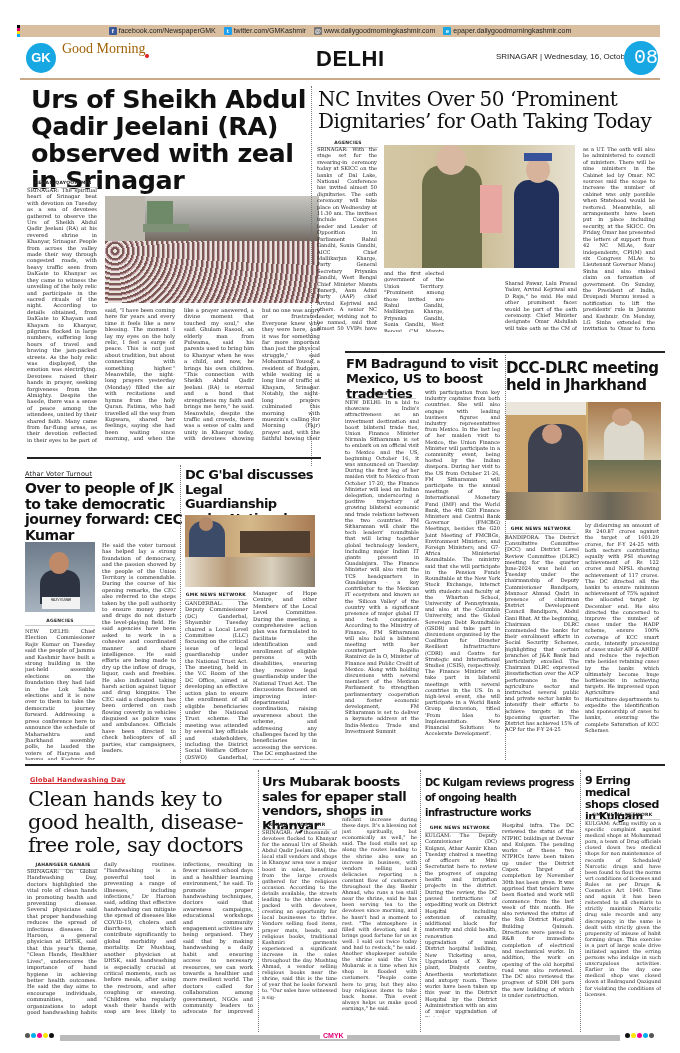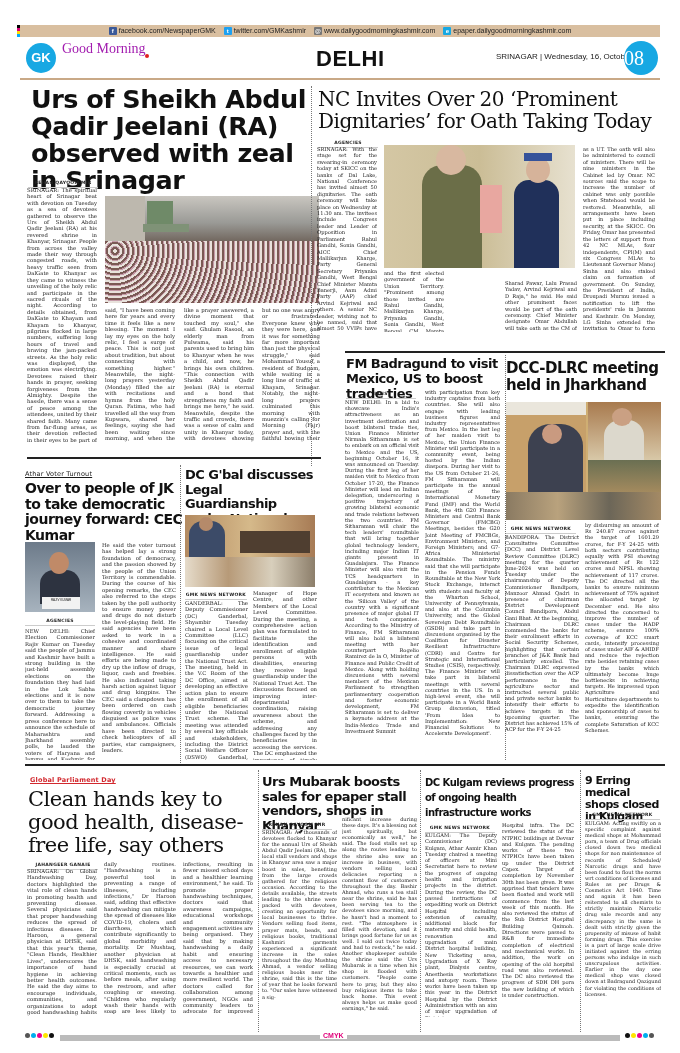--- a/index.html
+++ b/index.html
@@ -4,26 +4,26 @@
 <style>
 *{box-sizing:border-box;margin:0;padding:0}
 html,body{width:680px;height:1053px;background:#fff;overflow:hidden}
 body{position:relative;font-family:"DejaVu Serif",serif;color:#1a1a1a}
 .abs{position:absolute}
 .topbar{left:20px;top:25px;width:640px;height:12px;background:#d9bfa0;display:flex;align-items:center;justify-content:center;gap:8px;font-family:"Liberation Sans",sans-serif;font-size:7px;color:#222}
 .topbar .ic{display:inline-block;width:8px;height:8px;border-radius:1px;color:#fff;font-size:6px;line-height:8px;text-align:center;font-weight:bold;margin-right:2px}
 .regmark{left:17px;top:25px;width:3px;height:12px;background:linear-gradient(#000 0 25%,#e0007a 25% 50%,#fd0 50% 75%,#0af 75%)}
 .masthead{left:20px;top:38px;width:640px;height:42px;border-bottom:2px solid #c9a987}
 .gk-logo{left:6px;top:5px;width:30px;height:30px;border-radius:50%;background:#17a8e3;color:#fff;font-family:"Liberation Sans",sans-serif;font-size:13px;line-height:30px;text-align:center;font-weight:bold}
-.brand1{left:42px;top:3px;font-family:"Liberation Serif",serif;font-size:14px;color:#a21caf}
+.brand1{left:42px;top:3px;font-family:"Liberation Serif",serif;font-size:14px;color:#a16207}
 .brand2{left:42px;top:14px;font-family:"DejaVu Serif",serif;font-size:22px;font-weight:bold;color:#17a8e3;letter-spacing:1px}
 .brand-dot{left:125px;top:16px;width:4px;height:4px;border-radius:50%;background:#e02020}
 .section-title{left:296px;top:8px;font-family:"Liberation Sans",sans-serif;font-weight:bold;font-size:22px;color:#111;letter-spacing:.5px}
 .dateline{left:476px;top:14px;font-family:"Liberation Sans",sans-serif;font-size:8px;color:#222}
-.page-no{left:604px;top:3px;width:34px;height:34px;border-radius:50%;background:#17a8e3;color:#fff;font-family:Liberation Serif, serif;font-size:20px;line-height:34px;text-align:left}
+.page-no{left:604px;top:3px;width:34px;height:34px;border-radius:50%;background:#17a8e3;color:#fff;font-family:Liberation Mono, monospace;font-size:20px;line-height:34px;text-align:right}
 .h-sans{font-family:"DejaVu Sans",sans-serif;font-weight:bold;color:#111;letter-spacing:-.5px;line-height:1.05}
 .h-serif{font-family:"DejaVu Serif",serif;color:#111;line-height:1.05;letter-spacing:-.5px}
 .byline{font-family:"DejaVu Sans",sans-serif;font-weight:bold;font-size:4.5px;text-align:center;letter-spacing:.3px;color:#222;border-bottom:1px solid #ccc;padding-bottom:2px}
 .col{font-size:5.3px;line-height:6.4px;text-align:justify;color:#222;overflow:hidden;hyphens:auto}
 .col p{text-indent:6px}
 .col p:first-child{text-indent:0}
 .photo{overflow:hidden}
 .rule-h{height:2px;background:#222}
 .rule-v{width:0;border-left:1px dotted #777}
 .kicker{font-family:"DejaVu Sans",sans-serif;font-weight:bold;font-size:6.5px;text-decoration:underline;letter-spacing:.2px}
@@ -66,21 +66,21 @@
   </div>
 <div class="abs col" style="left:184px;top:307px;width:70px;height:136px">
     <p>like a prayer answered, a divine moment that touched my soul," she said. Ghulam Rasool, an elderly man from Pulwama, said his parents used to bring him to Khanyar when he was a child, and now, he brings his own children. "This connection with Sheikh Abdul Qadir Jeelani (RA) is eternal and a bond that strengthens my faith and brings me here," he said. Meanwhile, despite the traffic and crowds, there was a sense of calm and unity in Khanyar today, with devotees showing patience and determination. "The roads were packed,</p>
   </div>
 <div class="abs col" style="left:262px;top:307px;width:58px;height:136px">
     <p>but no one was angry or frustrated. Everyone knew why they were here, and it was for something far more important than just the physical struggle," said Mohammad Yousuf, a resident of Budgam, while waiting in a long line of traffic at Khayam, Srinagar. Notably, the night-long prayers culminated this morning with muezzin's calling for Morning (Fajr) prayer and, with the faithful bowing their heads in deep devotion, while the atmosphere was heavy with spiritual energy as voices joined in praise of the great Sufi saint.—(KNO)</p>
   </div>
 
 <div class="abs rule-v" style="left:311px;top:86px;height:380px"></div>
 
-<div class="abs h-serif" style="left:318px;top:88px;width:345px;font-size:20px;line-height:22px">NC Invites Over 20 ‘Prominent Dignitaries’ for Oath Taking Today</div>
+<div class="abs h-serif" style="left:318px;top:88px;width:345px;font-size:20px;line-height:22px">NC Invites Over 50 ‘Prominent Dignitaries’ for Oath Taking Today</div>
 <div class="abs byline" style="left:318px;top:140px;width:60px">AGENCIES</div>
 <div class="abs col" style="left:317px;top:146px;width:60px;height:186px;font-size:5.1px">
     <p>SRINAGAR: With the stage set for the swearing-in ceremony today at SKICC on the banks of Dal Lake, National Conference has invited almost 50 dignitaries. The oath ceremony will take place on Wednesday at 11:30 am. The invitees include Congress leader and Leader of Opposition in Parliament Rahul Gandhi, Sonia Gandhi, AICC Chief Mallikarjun Kharge, Party General Secretary Priyanka Gandhi, West Bengal Chief Minister Mamta Banerji, Aam Admi Party (AAP) chief Arvind Kejriwal and others. A senior NC leader, wishing not to be named, said that almost 50 VVIPs have been invited for the oath-taking ceremony in J&amp;K tomorrow. Jammu and Kashmir will have its first elected government after a gap of ten years</p>
   </div>
 <div class="abs photo" style="left:384px;top:145px;width:191px;height:123px;background:linear-gradient(90deg,#d4c7a4 0%,#cbbd96 50%,#e7e1d0 100%)">
   <div style="position:absolute;left:38px;top:20px;width:60px;height:103px;background:#6b6e48;border-radius:20px 20px 0 0"></div>
   <div style="position:absolute;left:52px;top:0px;width:30px;height:30px;background:#d8b8a0;border-radius:50%"></div>
   <div style="position:absolute;left:96px;top:40px;width:22px;height:48px;background:#e8a7a0"></div>
   <div style="position:absolute;left:130px;top:35px;width:45px;height:88px;background:#20305a;border-radius:15px 15px 0 0"></div>
   <div style="position:absolute;left:142px;top:12px;width:24px;height:26px;background:#d6b39a;border-radius:50%"></div>
@@ -157,22 +157,22 @@
 <div class="abs byline" style="left:185px;top:592px;width:62px">GMK NEWS NETWORK</div>
 <div class="abs col" style="left:185px;top:600px;width:63px;height:160px">
     <p>GANDERBAL: The Deputy Commissioner (DC) Ganderbal, Shyambir Tuesday chaired a Local Level Committee (LLC) focusing on the critical issue of legal guardianship under the National Trust Act. The meeting, held in the V.C Room of the DC Office, aimed at developing an effective action plan to ensure the enrollment of all eligible beneficiaries under the National Trust scheme. The meeting was attended by several key officials and stakeholders, including the District Social Welfare Officer (DSWO) Ganderbal, Chief Medical Officer (CMO) Ganderbal, the Executive Director of Hope Centre, Technical Support</p>
   </div>
 <div class="abs col" style="left:253px;top:590px;width:64px;height:170px">
     <p>Manager of Hope Centre, and other Members of the Local Level Committee. During the meeting, a comprehensive action plan was formulated to facilitate the identification and enrollment of eligible persons with disabilities, ensuring they receive legal guardianship under the National Trust Act. The discussions focused on improving inter-departmental coordination, raising awareness about the scheme, and addressing any challenges faced by the beneficiaries in accessing the services. The DC emphasized the importance of timely implementation of the action plan to ensure the benefits of the National Trust scheme reach every eligible person in the district.</p>
   </div>
 
 <div class="abs rule-h" style="left:25px;top:764px;width:640px"></div>
 
-<div class="abs kicker" style="left:30px;top:776px;color:#d2282e">Global Parliament Day</div>
-<div class="abs h-serif" style="left:28px;top:788px;width:240px;font-size:21px;line-height:23px">Clean hands key to good health, disease-free life, say others</div>
+<div class="abs kicker" style="left:30px;top:776px;color:#d2282e">Global Handwashing Day</div>
+<div class="abs h-serif" style="left:28px;top:788px;width:240px;font-size:21px;line-height:23px">Clean hands key to good health, disease-free role, say doctors</div>
 <div class="abs byline" style="left:28px;top:862px;width:70px">JAHANGEER GANAIE</div>
 <div class="abs col" style="left:27px;top:868px;width:70px;height:148px">
     <p>SRINAGAR: On Global Handwashing Day, doctors highlighted the vital role of clean hands in promoting health and preventing disease. Several physicians said that proper handwashing reduces the spread of infectious diseases. Dr Haroon, a general physician at DHSK, said that this year's theme, "Clean Hands, Healthier Lives", underscores the importance of hand hygiene in achieving better health outcomes. He said the day aims to encourage individuals, communities, and organizations to adopt good handwashing habits and incorporate them into</p>
   </div>
 <div class="abs col" style="left:104px;top:861px;width:72px;height:155px">
     <p>daily routines. "Handwashing is a powerful tool in preventing a range of illnesses, including infections," Dr Haroon said, adding that effective handwashing can mitigate the spread of diseases like COVID-19, cholera and diarrhoea, which contribute significantly to global morbidity and mortality. Dr Mushtaq, another physician at DHSK, said handwashing is especially crucial at critical moments, such as before meals, after using the restroom, and after coughing or sneezing. "Children who regularly wash their hands with soap are less likely to experience illnesses like diarrhoea and respiratory</p>
   </div>
 <div class="abs col" style="left:183px;top:861px;width:70px;height:155px">
     <p>infections, resulting in fewer missed school days and a healthier learning environment," he said. To promote proper handwashing techniques, doctors said that awareness campaigns, educational workshops and community engagement activities are being organised. They said that by making handwashing a daily habit and ensuring access to necessary resources, we can work towards a healthier and more resilient world. The doctors called for collaboration among government, NGOs and community leaders to advocate for improved access to clean water, sanitation, and handwashing facilities.—(KNO)</p>
   </div>

